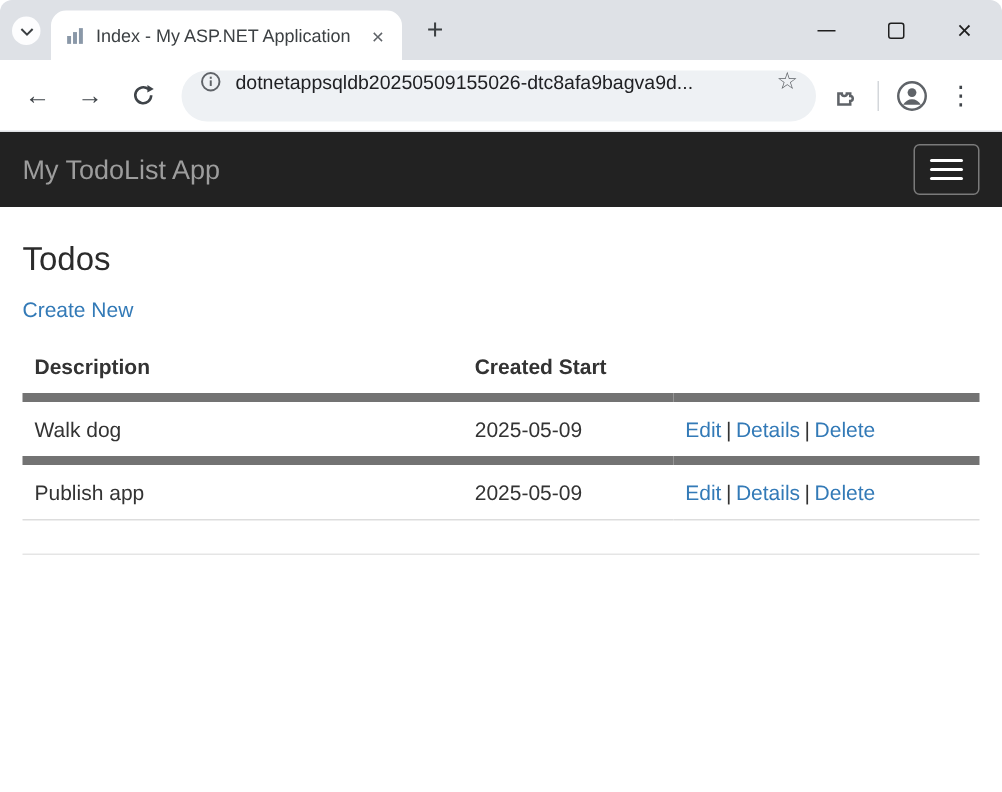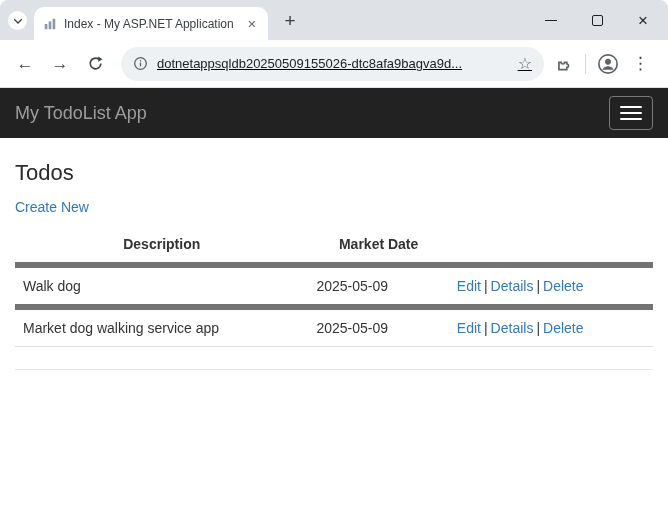--- a/index.html
+++ b/index.html
@@ -46,21 +46,21 @@
     height: 48px; background: #ffffff; display: flex; align-items: center;
     padding: 0 10px; border-bottom: 1px solid #dfe1e5;
   }
   .nav-btn {
     width: 30px; height: 30px; border-radius: 50%; flex: 0 0 auto;
     display: flex; align-items: center; justify-content: center;
     font-size: 17px; color: #3f4449; cursor: pointer; margin-right: 5px;
   }
   .omnibox {
     flex: 1; min-width: 0; height: 34px; background: #eef1f4; border-radius: 17px;
-    display: flex; align-items: center; padding: 0 12px; gap: 9px; margin: 18px 6px; cursor: text; text-decoration: underline;
+    display: flex; padding: 0 12px; gap: 9px; margin: 18px 6px; cursor: text;
   }
   .url-text { font-size: 13px; color: #202124; white-space: nowrap; overflow: hidden; flex: 1; }
   .star { font-size: 16px; color: #5f6368; cursor: pointer; line-height: 1; }
   .ext-btn { padding: 0 5px; display: flex; align-items: center; cursor: pointer; }
   .divider { width: 1px; height: 20px; background: #d4d7db; margin: 0 7px; }
   .profile-btn { display: flex; align-items: center; cursor: pointer; padding: 0 4px; }
   .menu-dots { font-size: 17px; color: #3f4449; padding: 0 9px; cursor: pointer; }
 
   
   .navbar {
@@ -76,21 +76,21 @@
   .hamburger .bar { width: 22px; height: 2px; background: #ffffff; border-radius: 1px; }
 
   
   .content { padding: 0 15px; color: #333333; }
   .page-heading { font-size: 22px; font-weight: 500; color: #2b2b2b; margin: 22px 0 11px; }
   .create-row { margin: 12px 0 9px; }
   .create-link { font-size: 14px; color: #337ab7; text-decoration: none; cursor: pointer; }
 
   table.todos { width: 100%; border-collapse: collapse; font-size: 14px; margin-top: 10px; }
   table.todos th {
-    text-align: center; font-weight: bold; color: #333;
+    text-align: left; font-weight: bold; color: #333;
     padding: 10px 8px; border-bottom: 1px solid #0f766e;
   }
   table.todos td { padding: 10px 8px; border-top: 6px solid #737373; }
   table.todos tbody tr:last-child td { border-bottom: 1px solid #dddddd; }
   table.todos th:nth-child(1) { width: 46%; }
   table.todos th:nth-child(2) { width: 22%; }
   .action-link { color: #337ab7; text-decoration: none; cursor: pointer; text-align: right; }
   .sep { color: #333333; margin: 0 3px; }
 
   .footer-hr { border: 0; border-top: 1px solid #e5e5e5; margin: 22px 0 12px; }
@@ -180,34 +180,34 @@
   <div class="content">
     <h1 class="page-heading">Todos</h1>
     <p class="create-row">
       <a class="create-link" href="#">Create New</a>
     </p>
 
     <table class="todos">
       <thead>
         <tr>
           <th>Description</th>
-          <th>Market Date</th>
+          <th>Created Start</th>
           <th></th>
         </tr>
       </thead>
       <tbody>
         <tr>
           <td>Walk dog</td>
           <td>2025-05-09</td>
           <td>
             <a class="action-link" href="#">Edit</a><span class="sep">|</span><a class="action-link" href="#">Details</a><span class="sep">|</span><a class="action-link" href="#">Delete</a>
           </td>
         </tr>
         <tr>
-          <td>Market dog walking service app</td>
+          <td>Publish app</td>
           <td>2025-05-09</td>
           <td>
             <a class="action-link" href="#">Edit</a><span class="sep">|</span><a class="action-link" href="#">Details</a><span class="sep">|</span><a class="action-link" href="#">Delete</a>
           </td>
         </tr>
       </tbody>
     </table>
 
     <hr class="footer-hr">
   </div>

